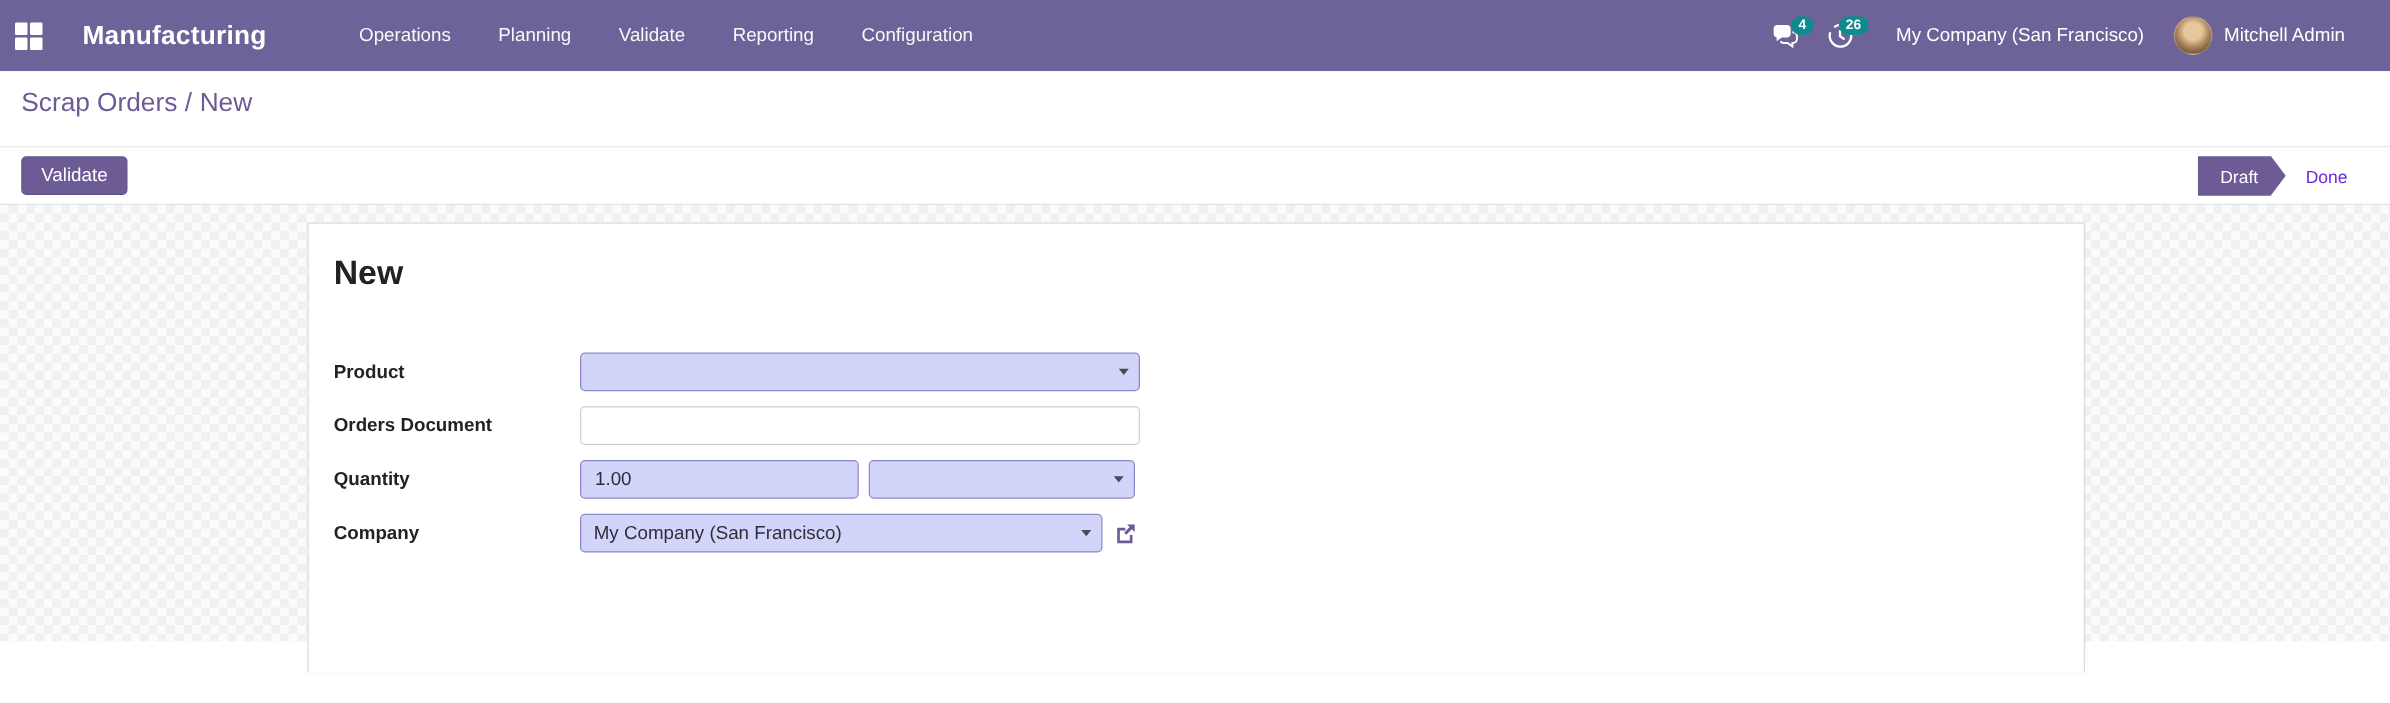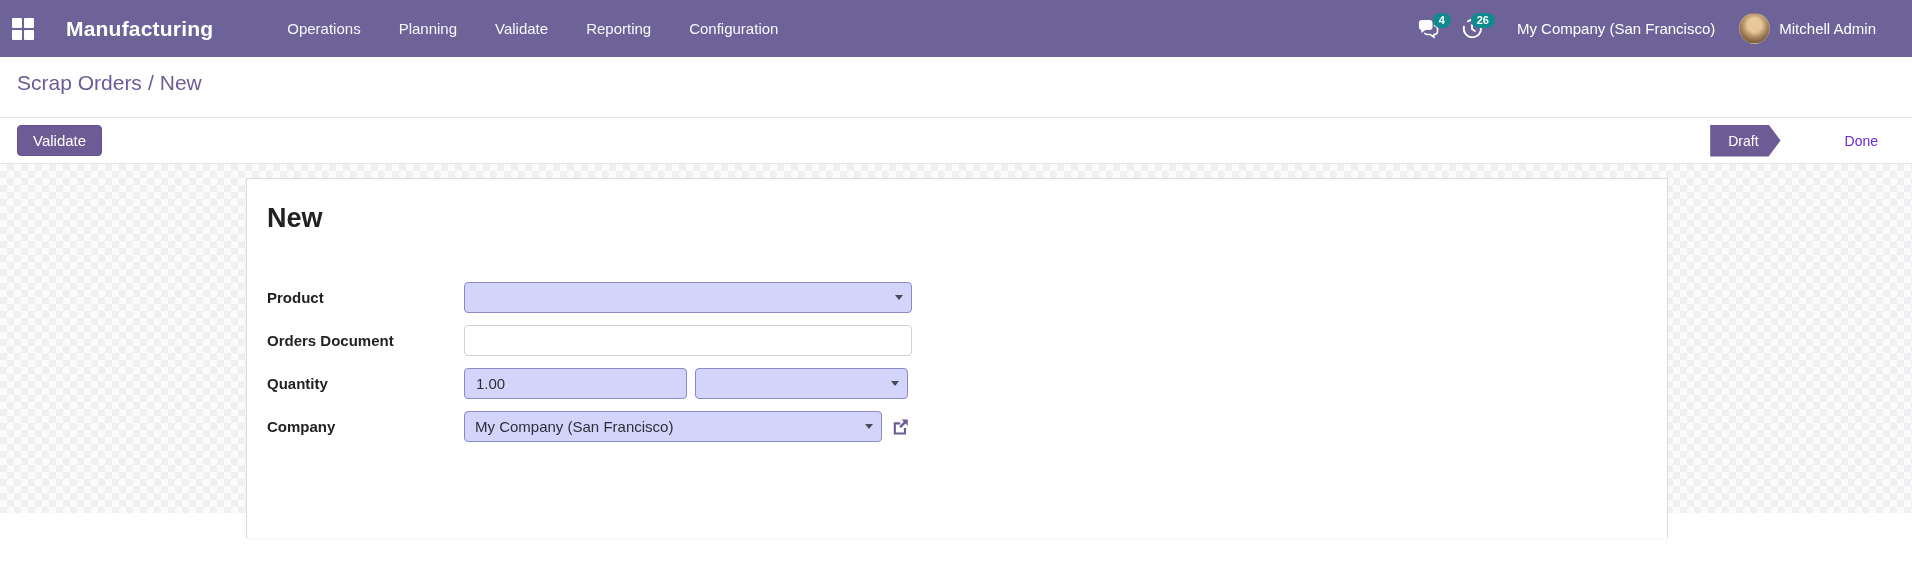--- a/index.html
+++ b/index.html
@@ -26,21 +26,21 @@
   .breadcrumb { font-size:21px; color:#6d5b95; margin-bottom:8px; }
   .breadcrumb .bc-link { cursor:pointer; }
   .breadcrumb .bc-sep { color:#6d5b95; padding:0 6px; }
   .btn-row { display:flex; gap:4px; }
   .btn { font-size:15px; padding:6px 15px; border-radius:4px; cursor:pointer; border:1px solid transparent; }
   .btn-primary { background:#6d5b95; color:#fff; border-color:#65548b; }
   .btn-default { background:#fff; color:#333; border-color:#dcdcdc; }
 
   
   .status-row { background:#fff; height:46px; display:flex; align-items:center; justify-content:space-between; padding:0 18px 0 17px; border-bottom:1px solid #e4e4e4; }
-  .stages { display:flex; align-items:center; height:100%;gap:48px; }
+  .stages { display:flex; align-items:center; height:100%; }
   .stage { font-size:14px; padding:8px 16px; color:#6d28d9; cursor:pointer; }
   .stage.active { background:#6d5b95; color:#fff; padding:8px 22px 8px 18px; clip-path:polygon(0 0, calc(100% - 12px) 0, 100% 50%, calc(100% - 12px) 100%, 0 100%); }
 
   
   .content { position:relative; height:349px;
     background-color:#fbfbfc;
     background-image:
       linear-gradient(45deg,#f0f0f2 25%,transparent 25%,transparent 75%,#f0f0f2 75%),
       linear-gradient(45deg,#f0f0f2 25%,transparent 25%,transparent 75%,#f0f0f2 75%);
     background-size:14px 14px; background-position:0 0,7px 7px; }

